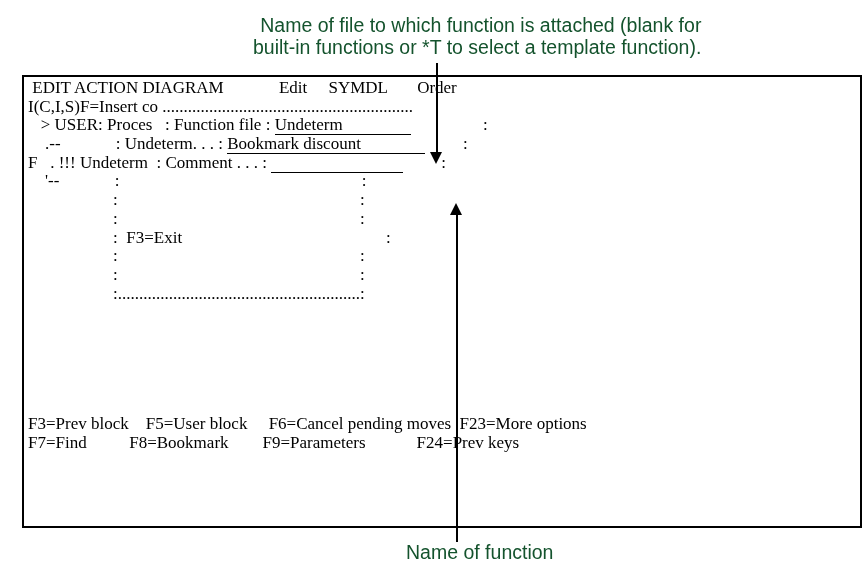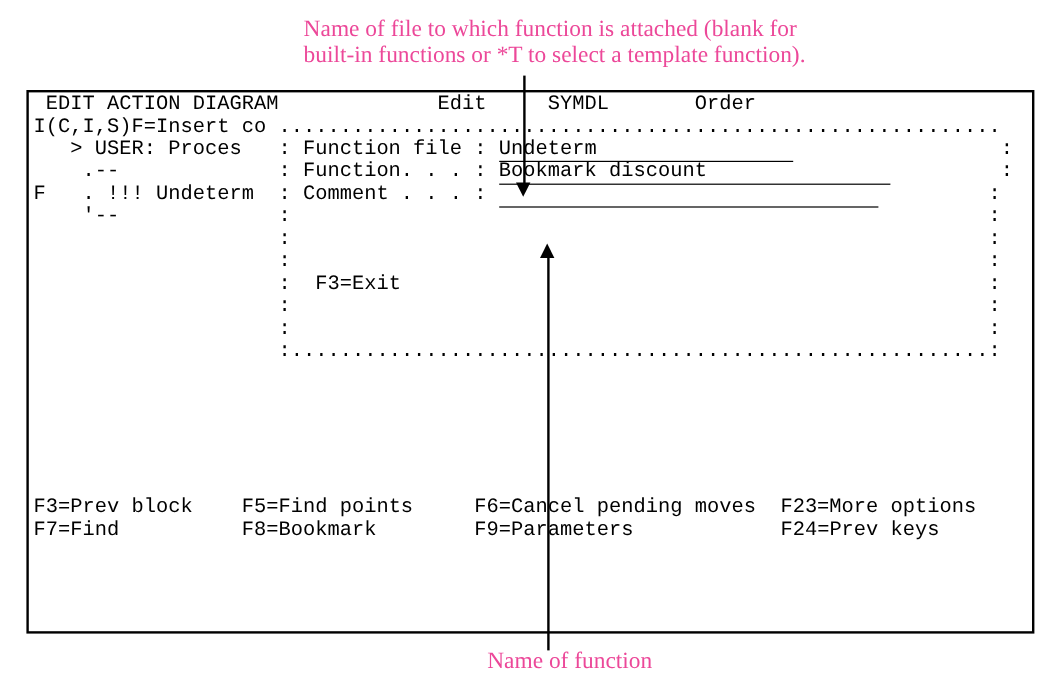--- a/index.html
+++ b/index.html
@@ -1,32 +1,32 @@
 <!DOCTYPE html>
 <html><head>
 <meta charset="utf-8">
 <style>
   html,body{margin:0;padding:0;}
   body{
     width:867px;height:580px;position:relative;background:#ffffff;
     font-family:"Liberation Sans",sans-serif;color:#000;overflow:hidden;
   }
   .callout{
-    position:absolute;font-size:19.5px;line-height:22px;color:#ec4899;
-    font-family:Liberation Serif, serif;white-space:nowrap;
+    position:absolute;font-size:19.5px;line-height:22px;color:#14532d;
+    font-family:Liberation Sans, sans-serif;white-space:nowrap;text-align:right;
   }
   #callout-top{left:253px;top:14px;}
   #callout-bottom{left:358px;top:541px;margin-left:48px;}
   #terminal-box{
     position:absolute;left:22px;top:75px;width:840px;height:453px;
     border:2px solid #000;box-sizing:border-box;background:#fff;
   }
   #terminal-screen{
     position:absolute;left:28px;top:79px;
-    font-family:Liberation Mono, monospace;
+    font-family:Liberation Serif, serif;
     font-size:17px;line-height:18.7px;color:#000;
   }
   .tl{white-space:pre;height:18.7px;}
   .field{border-bottom:1.5px solid #000;}
   .arrow-line{position:absolute;width:2px;background:#000;z-index:5;}
   .arrow-head{position:absolute;width:0;height:0;z-index:5;}
   #arrow-down-line{left:436px;top:63px;height:90px;}
   #arrow-down-head{left:430px;top:152px;
     border-left:6px solid transparent;border-right:6px solid transparent;
     border-top:12px solid #000;}
@@ -41,36 +41,36 @@
 <div class="callout" id="callout-top">
   <div>Name of file to which function is attached (blank for</div>
   <div>built-in functions or *T to select a template function).</div>
 </div>
 
 <div id="terminal-box"></div>
 <div id="terminal-screen">
     <div class="tl"><span> EDIT ACTION DIAGRAM</span><span>             </span><span>Edit</span><span>     </span><span>SYMDL</span><span>       </span><span>Order</span></div>
     <div class="tl"><span>I(C,I,S)F=Insert co </span><span>...........................................................</span></div>
     <div class="tl"><span>   &gt; USER: Proces   : Function file : </span><span class="field">Undeterm                </span><span>                 </span><span>:</span></div>
-    <div class="tl"><span>    .--             : Function. . . : </span><span class="field">Bookmark discount               </span><span>         </span><span>:</span></div>
+    <div class="tl"><span>    .--             : Undeterm. . . : </span><span class="field">Bookmark discount               </span><span>         </span><span>:</span></div>
     <div class="tl"><span>F   . !!! Undeterm  : Comment . . . : </span><span class="field">                               </span><span>         </span><span>:</span></div>
     <div class="tl"><span>    '--</span><span>             </span><span>:</span><span>                                                         </span><span>:</span></div>
     <div class="tl"><span>                    </span><span>:</span><span>                                                         </span><span>:</span></div>
     <div class="tl"><span>                    </span><span>:</span><span>                                                         </span><span>:</span></div>
     <div class="tl"><span>                    </span><span>:</span><span>  F3=Exit</span><span>                                                </span><span>:</span></div>
     <div class="tl"><span>                    </span><span>:</span><span>                                                         </span><span>:</span></div>
     <div class="tl"><span>                    </span><span>:</span><span>                                                         </span><span>:</span></div>
     <div class="tl"><span>                    </span><span>:</span><span>.........................................................</span><span>:</span></div>
     <div class="tl">&nbsp;</div>
     <div class="tl">&nbsp;</div>
     <div class="tl">&nbsp;</div>
     <div class="tl">&nbsp;</div>
     <div class="tl">&nbsp;</div>
     <div class="tl">&nbsp;</div>
-    <div class="tl"><span>F3=Prev block</span><span>    </span><span>F5=Find points</span><span>     </span><span>F6=Cancel pending moves</span><span>  </span><span>F23=More options</span></div>
+    <div class="tl"><span>F3=Prev block</span><span>    </span><span>F5=User block</span><span>     </span><span>F6=Cancel pending moves</span><span>  </span><span>F23=More options</span></div>
     <div class="tl"><span>F7=Find</span><span>          </span><span>F8=Bookmark</span><span>        </span><span>F9=Parameters</span><span>            </span><span>F24=Prev keys</span></div>
   </div>
 
 <div class="arrow-line" id="arrow-down-line"></div>
 <div class="arrow-head" id="arrow-down-head"></div>
 
 <div class="arrow-head" id="arrow-up-head"></div>
 <div class="arrow-line" id="arrow-up-line"></div>
 
 <div class="callout" id="callout-bottom">

